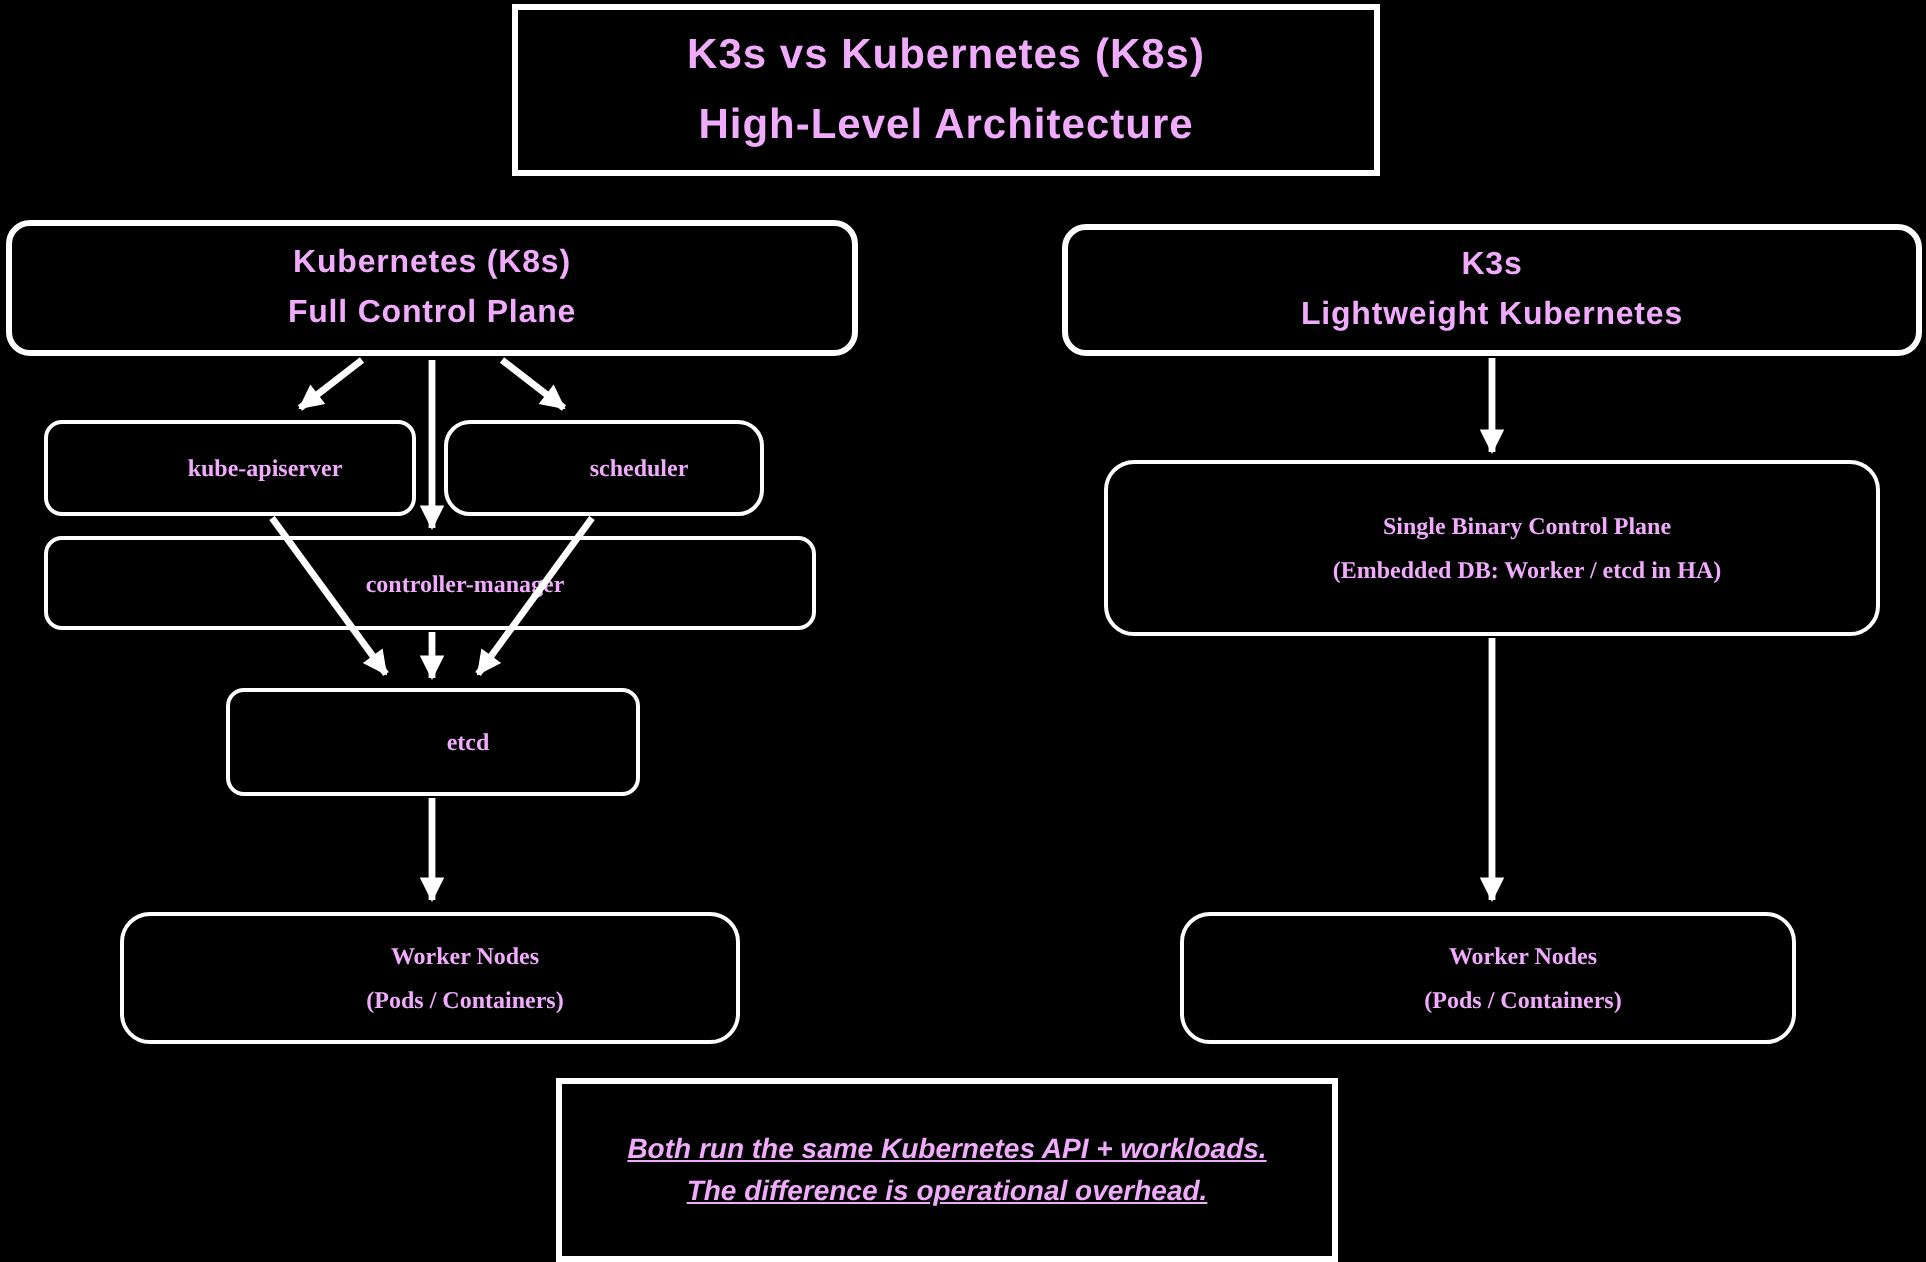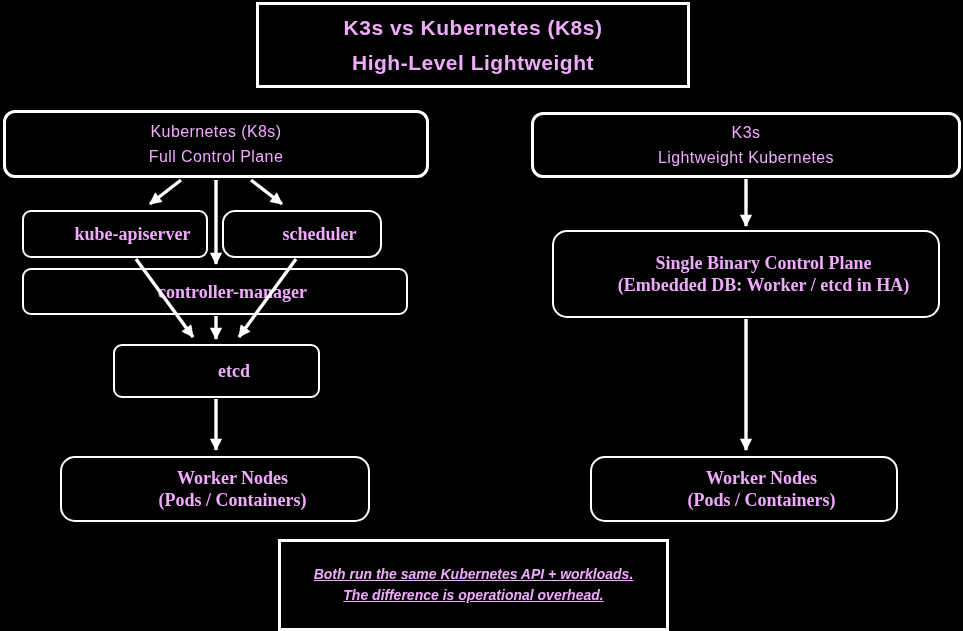--- a/index.html
+++ b/index.html
@@ -40,29 +40,29 @@
   .thick { border-width: 3px; }
   .sans-big {
     font-family: "Liberation Sans", sans-serif;
     font-weight: bold;
     font-size: 21px;
     line-height: 35px;
     letter-spacing: 0.5px;
   }
   .sans-med {
     font-family: "Liberation Sans", sans-serif;
-    font-weight: normal;
+    font-weight: bold;
     font-size: 16px;
     line-height: 25px;
     letter-spacing: 0.4px;
   }
   .serif-node {
     font-family: "Liberation Serif", "DejaVu Serif", serif;
     font-weight: bold;
-    font-size: 18px;
+    font-size: 12px;
     line-height: 22px;
     padding-left: 35px;
   }
   .note-text {
     font-family: "Liberation Sans", sans-serif;
     font-weight: bold;
     font-style: italic;
     font-size: 14px;
     line-height: 21px;
   }
@@ -89,21 +89,21 @@
       <line x1="216" y1="316" x2="216" y2="339" marker-end="url(#ah)"></line>
       <line x1="296" y1="259" x2="239" y2="337" marker-end="url(#ah)"></line>
       <line x1="216" y1="399" x2="216" y2="450" marker-end="url(#ah)"></line>
       <line x1="746" y1="179" x2="746" y2="226" marker-end="url(#ah)"></line>
       <line x1="746" y1="319" x2="746" y2="450" marker-end="url(#ah)"></line>
     </g>
   </svg>
 
   <div class="box thick sans-big" style="left:256px; top:2px; width:434px; height:86px; border-radius:0;">
     <span>K3s vs Kubernetes (K8s)</span>
-    <span>High-Level Lightweight</span>
+    <span>High-Level Architecture</span>
   </div>
 
   <div class="box thick sans-med r12" style="left:3px; top:110px; width:426px; height:68px;">
     <span>Kubernetes (K8s)</span>
     <span>Full Control Plane</span>
   </div>
 
   <div class="box serif-node r8" style="left:22px; top:210px; width:186px; height:48px;">
     <span>kube-apiserver</span>
   </div>

